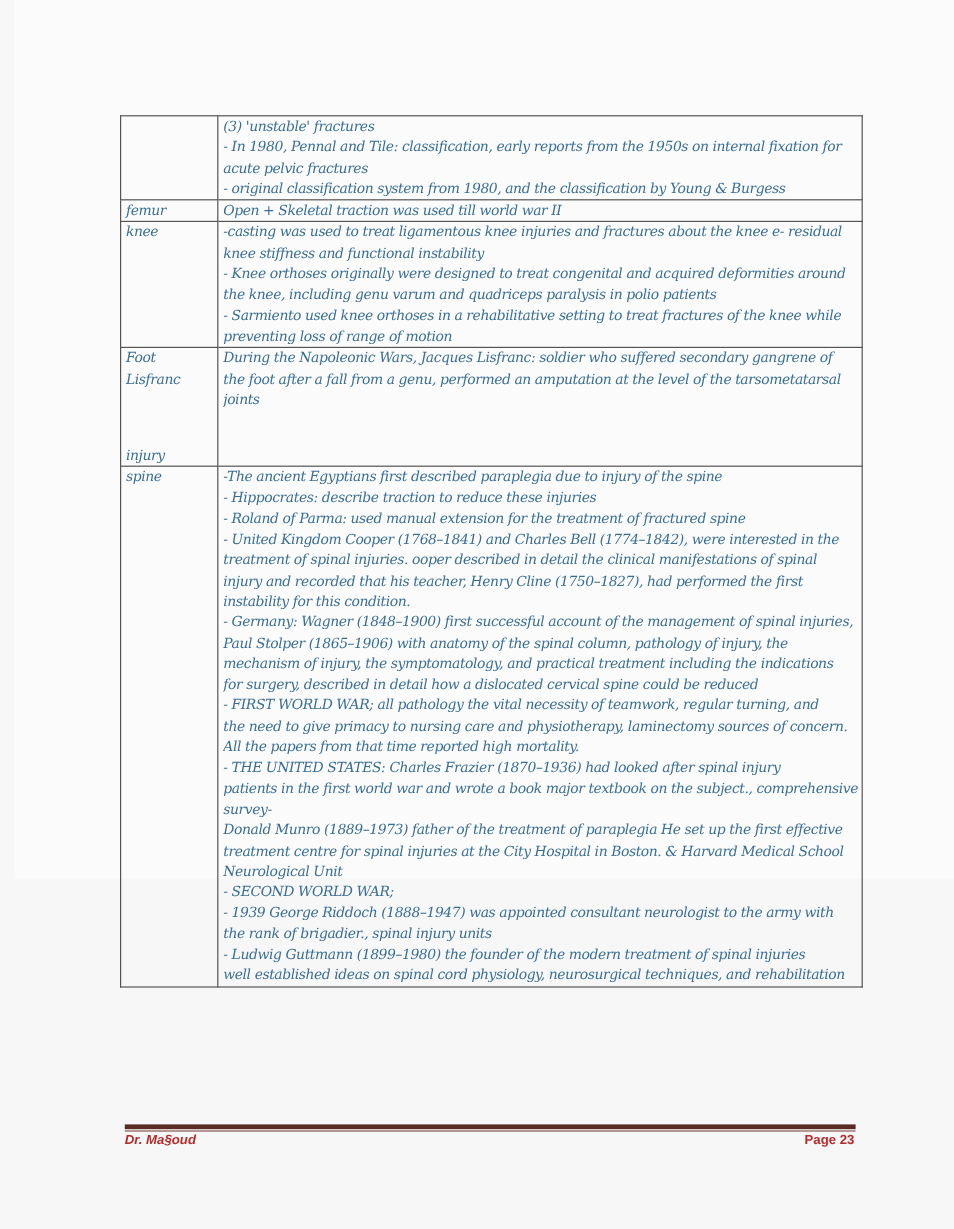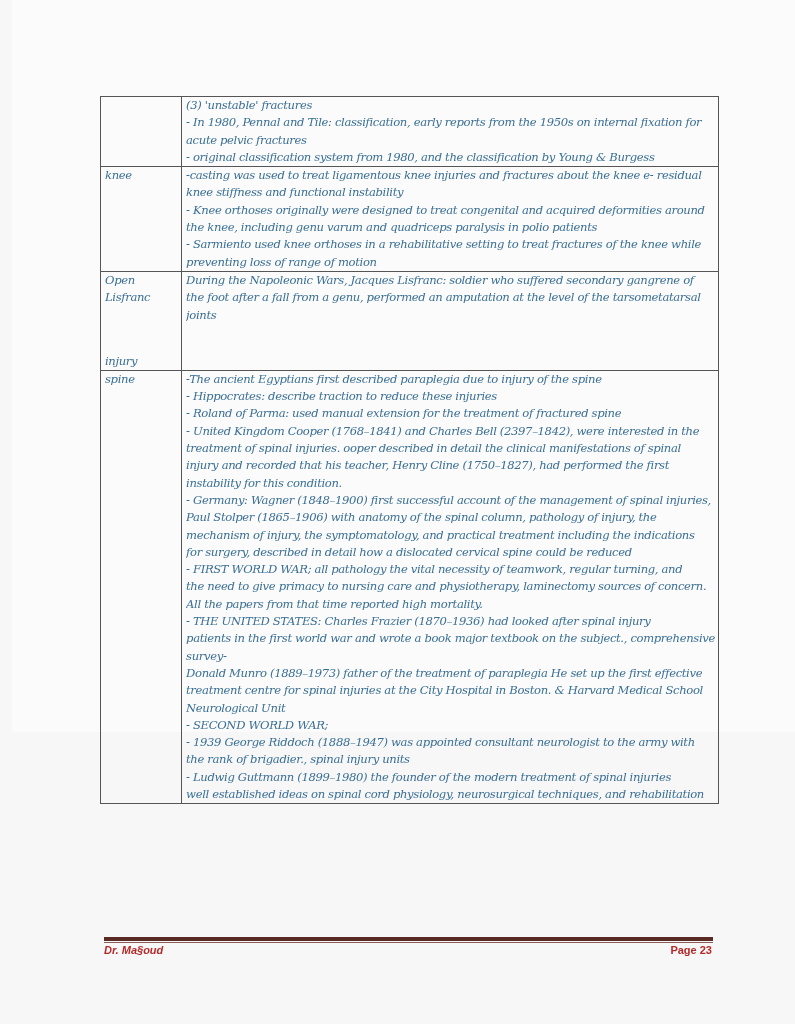--- a/index.html
+++ b/index.html
@@ -86,49 +86,55 @@
         <tr>
           <td class="region"><span></span></td>
           <td class="desc">
             <span class="line">(3) 'unstable' fractures</span>
             <span class="line">- In 1980, Pennal and Tile: classification, early reports from the 1950s on internal fixation for</span>
             <span class="line">acute pelvic fractures</span>
             <span class="line">- original classification system from 1980, and the classification by Young &amp; Burgess</span>
           </td>
         </tr>
         <tr>
+          <td class="region"><span>femur</span></td>
+          <td class="desc">
+            <span class="line">Open +  Skeletal traction was used till world war II</span>
+          </td>
+        </tr>
+        <tr>
           <td class="region"><span>knee</span></td>
           <td class="desc">
             <span class="line">-casting was used to treat ligamentous knee injuries and fractures about the knee e- residual</span>
             <span class="line">knee stiffness and functional instability</span>
             <span class="line">- Knee orthoses originally were designed to treat congenital and acquired deformities around</span>
             <span class="line">the knee, including genu varum and quadriceps paralysis in polio patients</span>
             <span class="line">- Sarmiento used knee orthoses in a rehabilitative setting to treat fractures of the knee while</span>
             <span class="line">preventing loss of range of motion</span>
           </td>
         </tr>
         <tr>
           <td class="region">
-            <span class="line" style="display: block;">Open</span>
+            <span class="line" style="display: block;">Foot</span>
             <span class="line" style="display: block;">Lisfranc</span>
             <span class="line" style="display: block; margin-top: 46px;">injury</span>
           </td>
           <td class="desc">
             <span class="line">During the Napoleonic Wars, Jacques Lisfranc: soldier who suffered secondary gangrene of</span>
             <span class="line">the foot after a fall from a genu, performed an amputation at the level of the tarsometatarsal</span>
             <span class="line">joints</span>
           </td>
         </tr>
         <tr>
           <td class="region"><span>spine</span></td>
           <td class="desc">
             <span class="line">-The ancient Egyptians first described paraplegia due to injury of the spine</span>
             <span class="line">- Hippocrates: describe traction to reduce these injuries</span>
             <span class="line">- Roland of Parma: used manual extension for the treatment of fractured spine</span>
-            <span class="line">- United Kingdom Cooper (1768–1841) and Charles Bell (2397–1842), were interested in the</span>
+            <span class="line">- United Kingdom Cooper (1768–1841) and Charles Bell (1774–1842), were interested in the</span>
             <span class="line">treatment of spinal injuries. ooper described in detail the clinical manifestations of spinal</span>
             <span class="line">injury and recorded that his teacher, Henry Cline (1750–1827), had performed the first</span>
             <span class="line">instability for this condition.</span>
             <span class="line">- Germany: Wagner (1848–1900) first successful account of the management of spinal injuries,</span>
             <span class="line">Paul Stolper (1865–1906) with anatomy of the spinal column, pathology of injury, the</span>
             <span class="line">mechanism of injury, the symptomatology, and practical treatment including the indications</span>
             <span class="line">for surgery, described in detail how a dislocated cervical spine could be reduced</span>
             <span class="line">- FIRST WORLD WAR; all pathology the vital necessity of teamwork, regular turning, and</span>
             <span class="line">the need to give primacy to nursing care and physiotherapy, laminectomy sources of concern.</span>
             <span class="line">All the papers from that time reported high mortality.</span>

